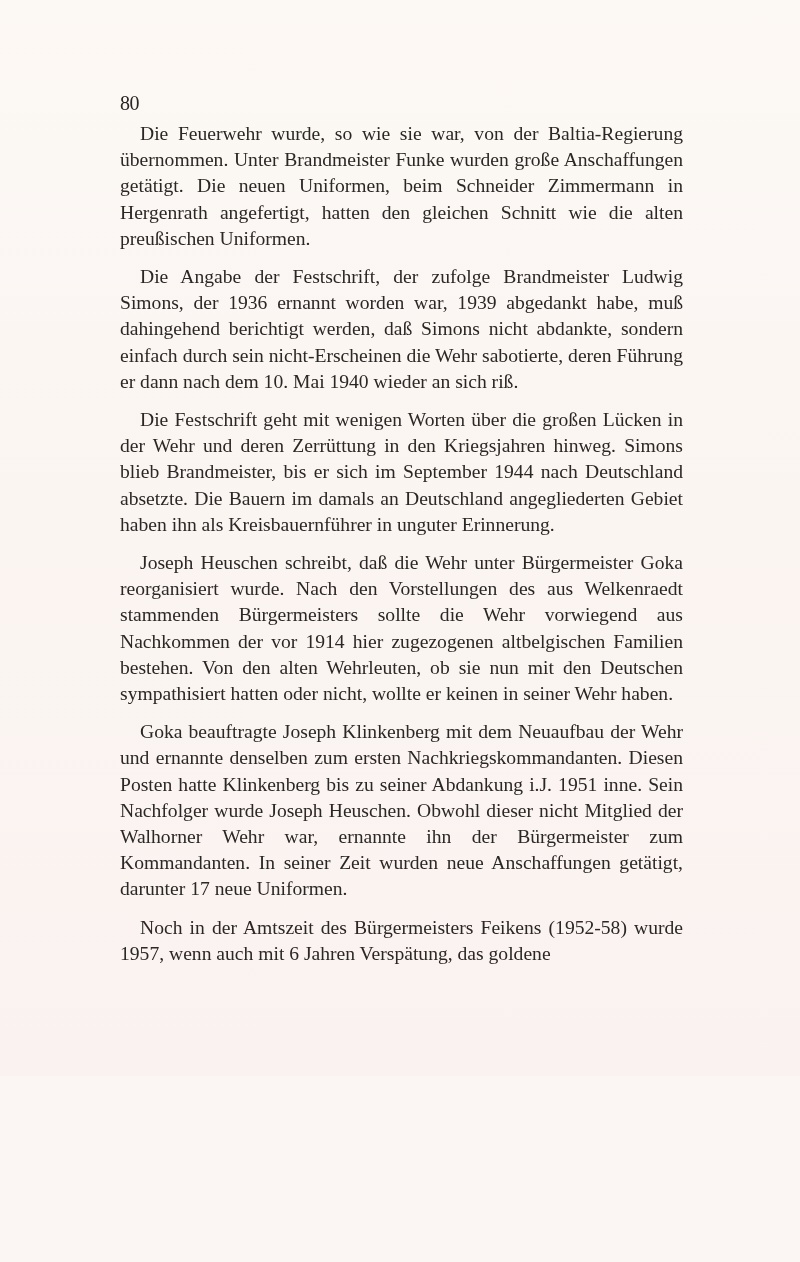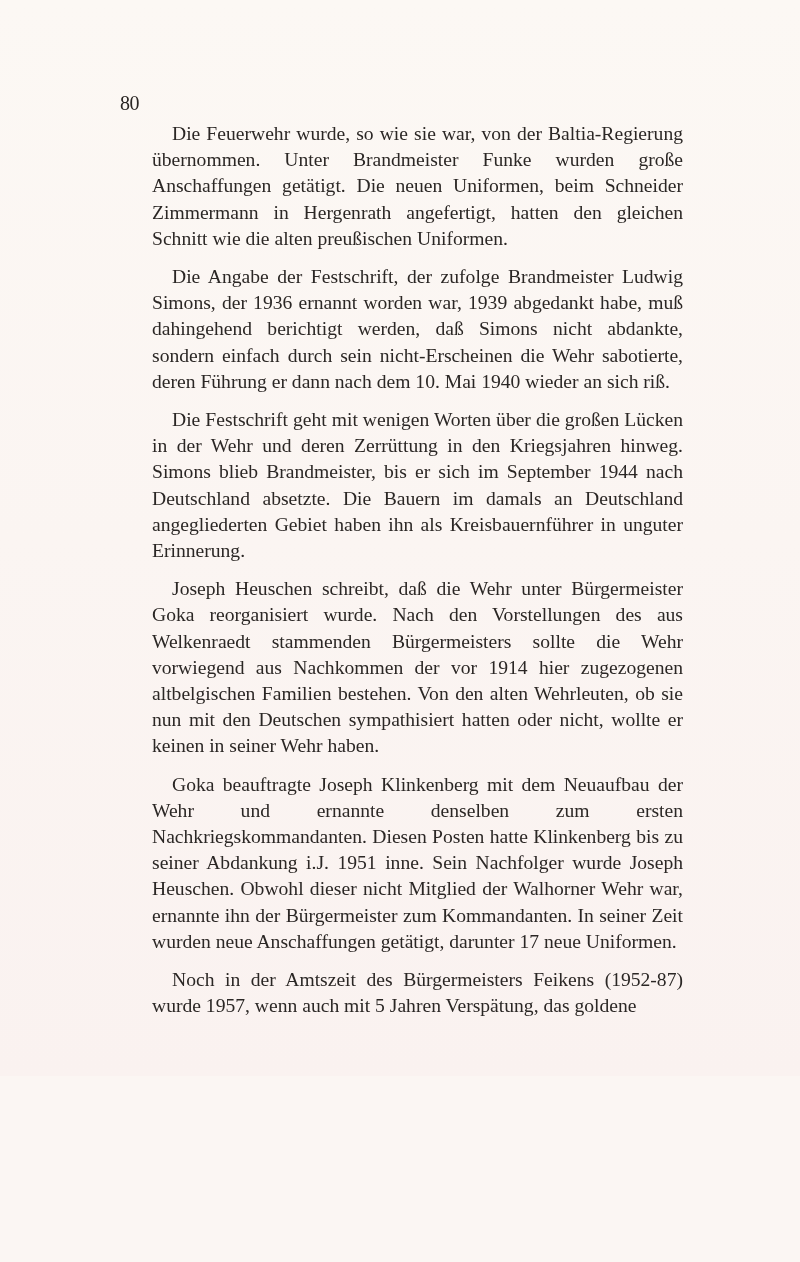--- a/index.html
+++ b/index.html
@@ -41,30 +41,29 @@
       hyphens: manual;
     }
     .body-text p {
       margin: 0 0 12px 0;
     }
     .body-text p.first {
       text-indent: 0;
     }
     .body-text p.indent {
       text-indent: 20px;
-      margin-left: 32px;
     }
   </style>
 </head>
 <body>
 
 <div class="page">
   <div class="page-number">80</div>
 
   <div class="body-text">
     <p class="indent">Die Feuerwehr wurde, so wie sie war, von der Baltia-Regierung übernommen. Unter Brandmeister Funke wurden große Anschaffungen getätigt. Die neuen Uniformen, beim Schneider Zimmermann in Hergenrath angefertigt, hatten den gleichen Schnitt wie die alten preußischen Uniformen.</p>
     <p class="indent">Die Angabe der Festschrift, der zufolge Brandmeister Ludwig Simons, der 1936 ernannt worden war, 1939 abgedankt habe, muß dahingehend berichtigt werden, daß Simons nicht abdankte, sondern einfach durch sein nicht-Erscheinen die Wehr sabotierte, deren Führung er dann nach dem 10. Mai 1940 wieder an sich riß.</p>
     <p class="indent">Die Festschrift geht mit wenigen Worten über die großen Lücken in der Wehr und deren Zerrüttung in den Kriegsjahren hinweg. Simons blieb Brandmeister, bis er sich im September 1944 nach Deutschland absetzte. Die Bauern im damals an Deutschland angegliederten Gebiet haben ihn als Kreisbauernführer in unguter Erinnerung.</p>
     <p class="indent">Joseph Heuschen schreibt, daß die Wehr unter Bürgermeister Goka reorganisiert wurde. Nach den Vorstellungen des aus Welkenraedt stammenden Bürgermeisters sollte die Wehr vorwiegend aus Nachkommen der vor 1914 hier zugezogenen altbelgischen Familien bestehen. Von den alten Wehrleuten, ob sie nun mit den Deutschen sympathisiert hatten oder nicht, wollte er keinen in seiner Wehr haben.</p>
     <p class="indent">Goka beauftragte Joseph Klinkenberg mit dem Neuaufbau der Wehr und ernannte denselben zum ersten Nachkriegskommandanten. Diesen Posten hatte Klinkenberg bis zu seiner Abdankung i.J. 1951 inne. Sein Nachfolger wurde Joseph Heuschen. Obwohl dieser nicht Mitglied der Walhorner Wehr war, ernannte ihn der Bürgermeister zum Kommandanten. In seiner Zeit wurden neue Anschaffungen getätigt, darunter 17 neue Uniformen.</p>
-    <p class="indent">Noch in der Amtszeit des Bürgermeisters Feikens (1952-87) wurde 1957, wenn auch mit 5 Jahren Verspätung, das goldene</p>
+    <p class="indent">Noch in der Amtszeit des Bürgermeisters Feikens (1952-58) wurde 1957, wenn auch mit 6 Jahren Verspätung, das goldene</p>
   </div>
 </div>
 
 </body></html>

